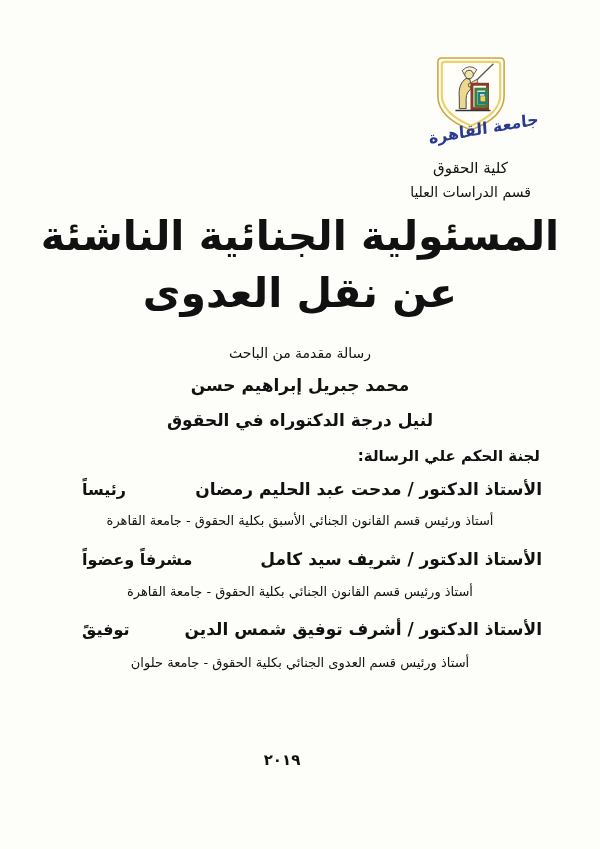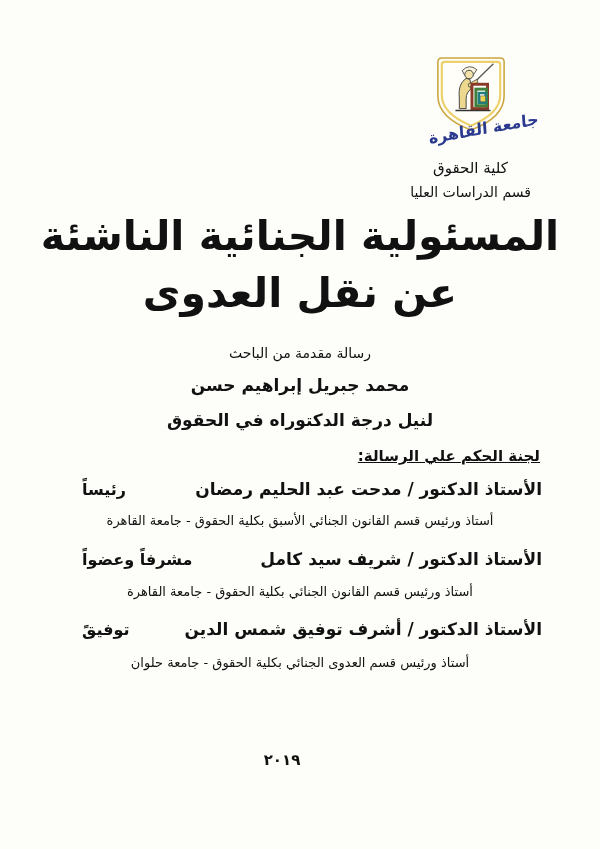--- a/index.html
+++ b/index.html
@@ -75,21 +75,20 @@
     position:absolute;
     top:410px;left:0;right:0;
     text-align:center;
     font-size:17px;font-weight:bold;
   }
   
   .committee-heading{
     position:absolute;
     top:447px;right:60px;
     font-size:15px;font-weight:bold;
-    text-decoration:underline;
   }
   .member-row{
     position:absolute;
     left:60px;right:58px;
     display:flex;
     justify-content:space-between;
     align-items:baseline;
     padding-left:22px;
     box-sizing:border-box;
   }

